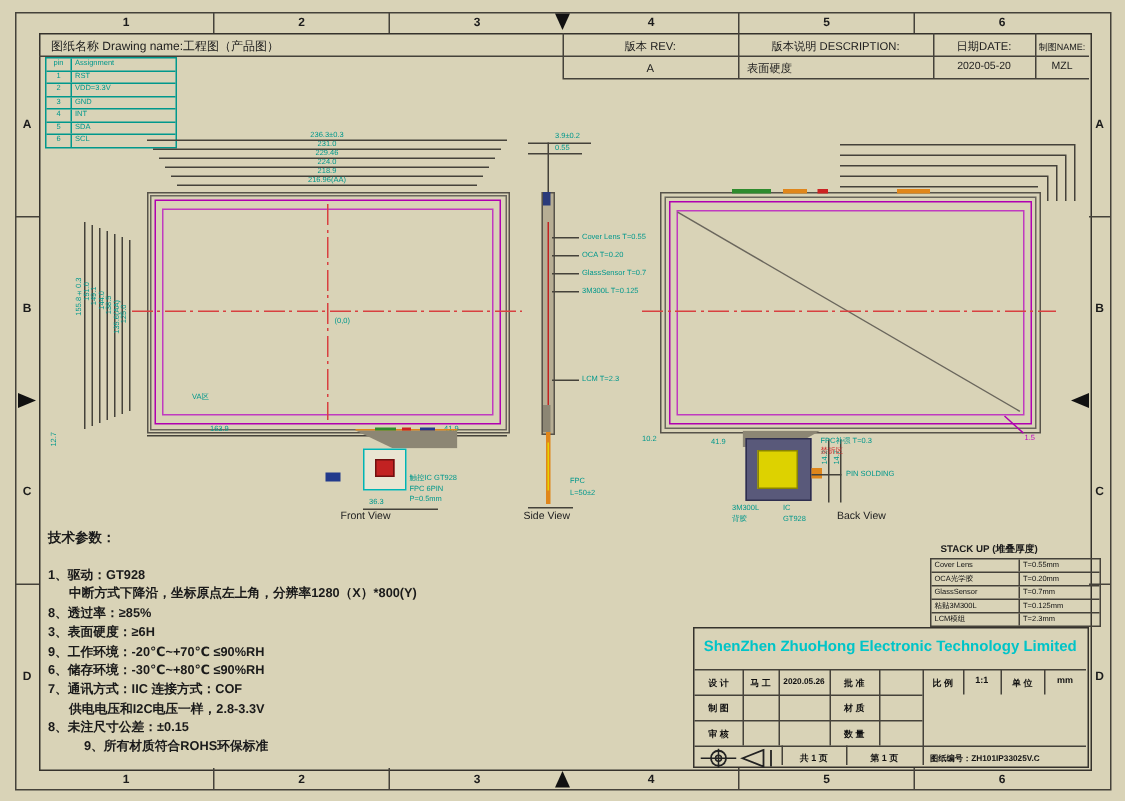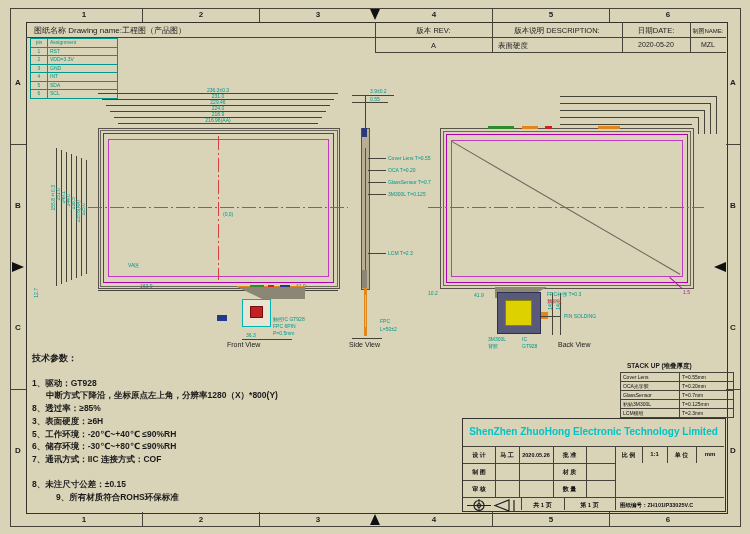--- a/index.html
+++ b/index.html
@@ -272,23 +272,24 @@
         <span style="flex:1;padding-left:2px;">T=2.3mm</span>
       </div>
   </div>
 
   <div style="position:absolute;left:32px;top:352px;width:424px;height:158px;">
     <div class="tp-line" style="top:0;font-size:9px;">技术参数：</div>
     <div class="tp-line red" style="top:25.7px;">1、驱动：GT928</div>
     <div class="tp-line red" style="top:38.4px;padding-left:14px;">中断方式下降沿，坐标原点左上角，分辨率1280（X）*800(Y)</div>
     <div class="tp-line" style="top:51.1px;">8、透过率：≥85%</div>
     <div class="tp-line" style="top:63.8px;">3、表面硬度：≥6H</div>
-    <div class="tp-line" style="top:76.5px;">5、工作环境：-20℃~+40℃ ≤90%RH</div>
+    <div class="tp-line" style="top:76.5px;">9、工作环境：-20℃~+70℃ ≤90%RH</div>
     <div class="tp-line" style="top:89.2px;">6、储存环境：-30℃~+80℃ ≤90%RH</div>
     <div class="tp-line" style="top:101.9px;">7、通讯方式：IIC 连接方式：COF</div>
+    <div class="tp-line" style="top:114.6px;padding-left:14px;">供电电压和I2C电压一样，2.8-3.3V</div>
     <div class="tp-line" style="top:127.3px;">8、未注尺寸公差：±0.15</div>
     <div class="tp-line mag" style="top:140px;margin-left:24px;">9、所有材质符合ROHS环保标准</div>
   </div>
 
   <div style="position:absolute;left:462px;top:418px;width:264px;height:94px;border:1.5px solid #35322c;box-sizing:border-box;padding-left:28px;">
     <div class="t c" style="left:0;top:7px;width:261px;font-size:10px;font-weight:bold;color:#00c4c8;">ShenZhen ZhuoHong Electronic Technology Limited</div>
 
     <div class="ln" style="left:0;top:27px;width:261px;height:1px;"></div>
     <div class="ln" style="left:0;top:44px;width:152px;height:1px;"></div>
     <div class="ln" style="left:0;top:61px;width:152px;height:1px;"></div>

